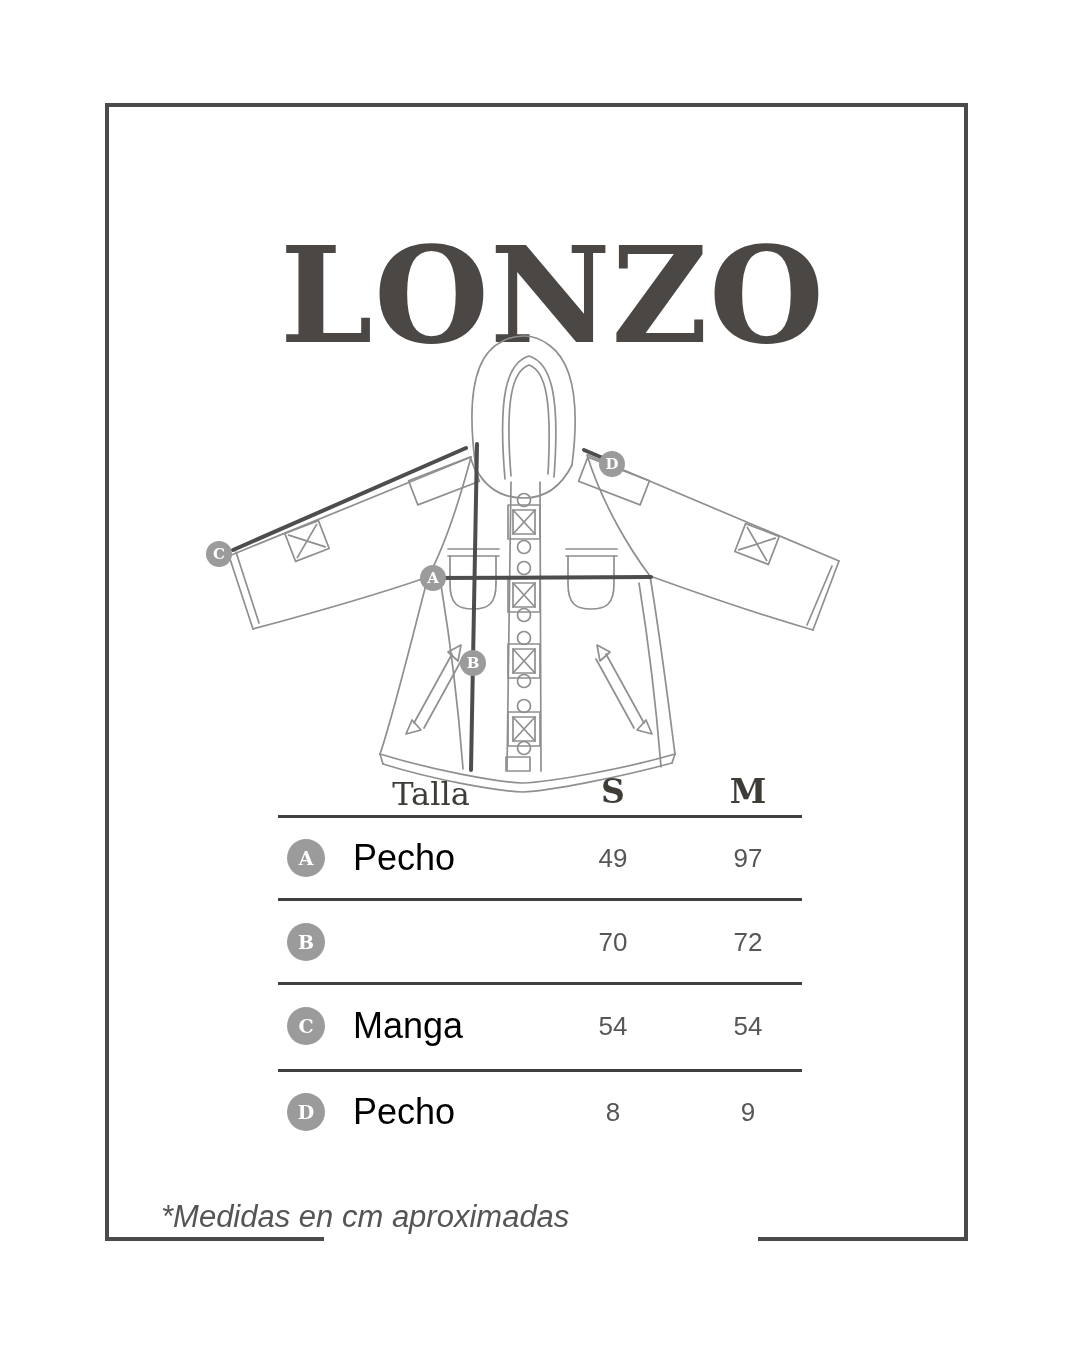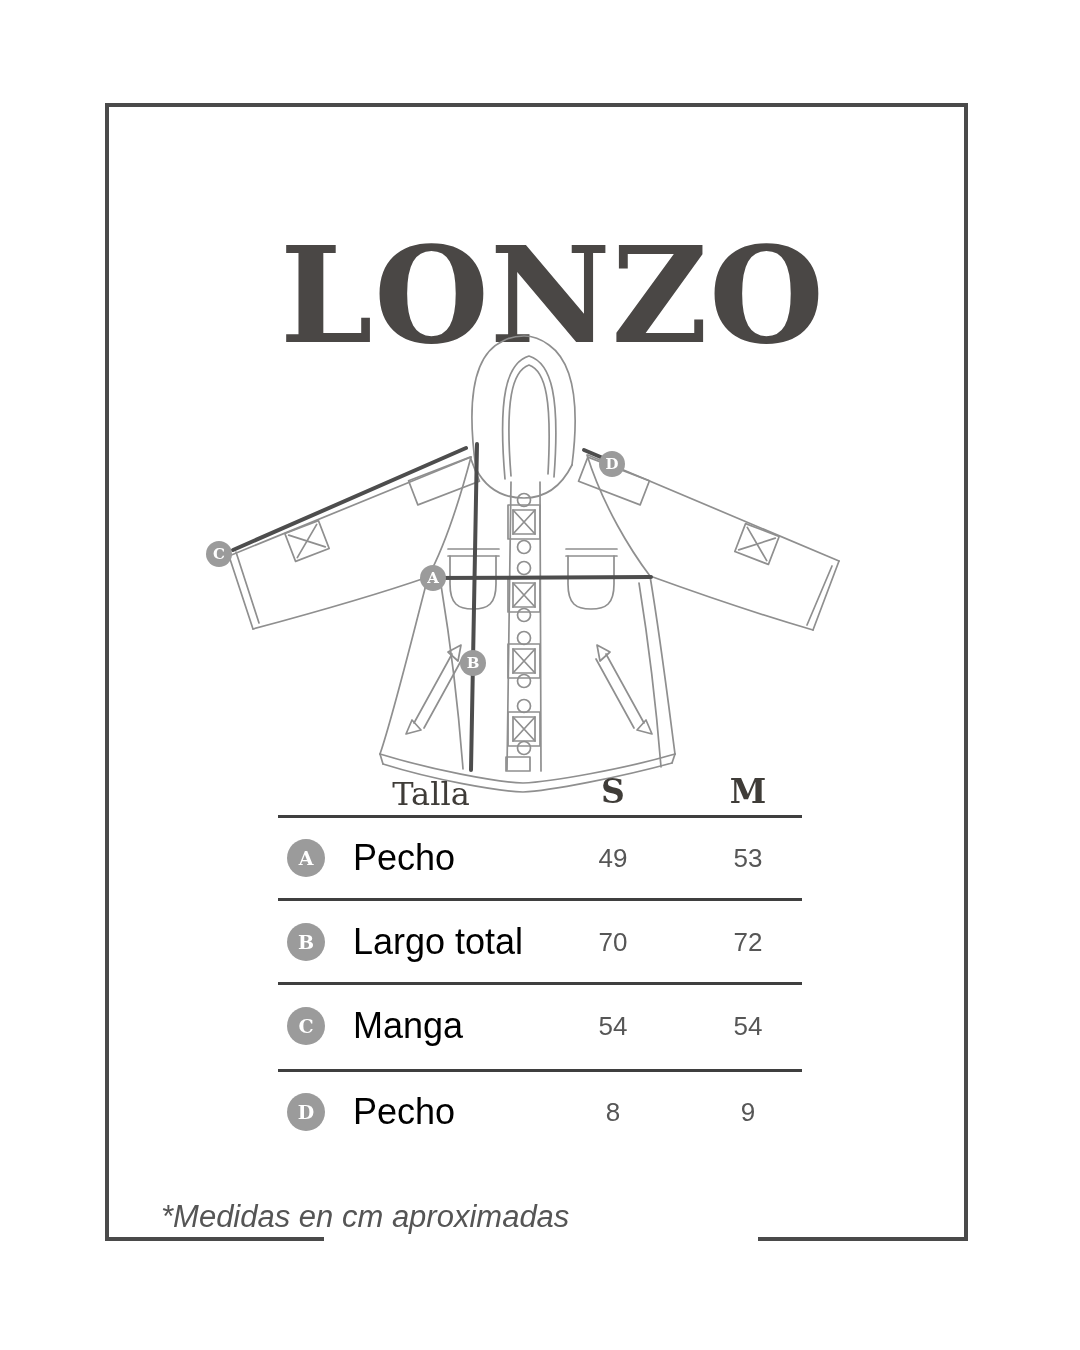--- a/index.html
+++ b/index.html
@@ -180,25 +180,24 @@
 
     <div class="rule rule-0"></div>
     <div class="rule rule-1"></div>
     <div class="rule rule-2"></div>
     <div class="rule rule-3"></div>
 
     <div class="trow trow-0">
       <span class="badge">A</span>
       <span class="rlabel">Pecho</span>
       <span class="rval val-s">49</span>
-      <span class="rval val-m">53</span>
+      <span class="rval val-m">97</span>
     </div>
     <div class="trow trow-1">
       <span class="badge">B</span>
-      <span class="rlabel">Largo total</span>
       <span class="rval val-s">70</span>
       <span class="rval val-m">72</span>
     </div>
     <div class="trow trow-2">
       <span class="badge">C</span>
       <span class="rlabel">Manga</span>
       <span class="rval val-s">54</span>
       <span class="rval val-m">54</span>
     </div>
     <div class="trow trow-3">

